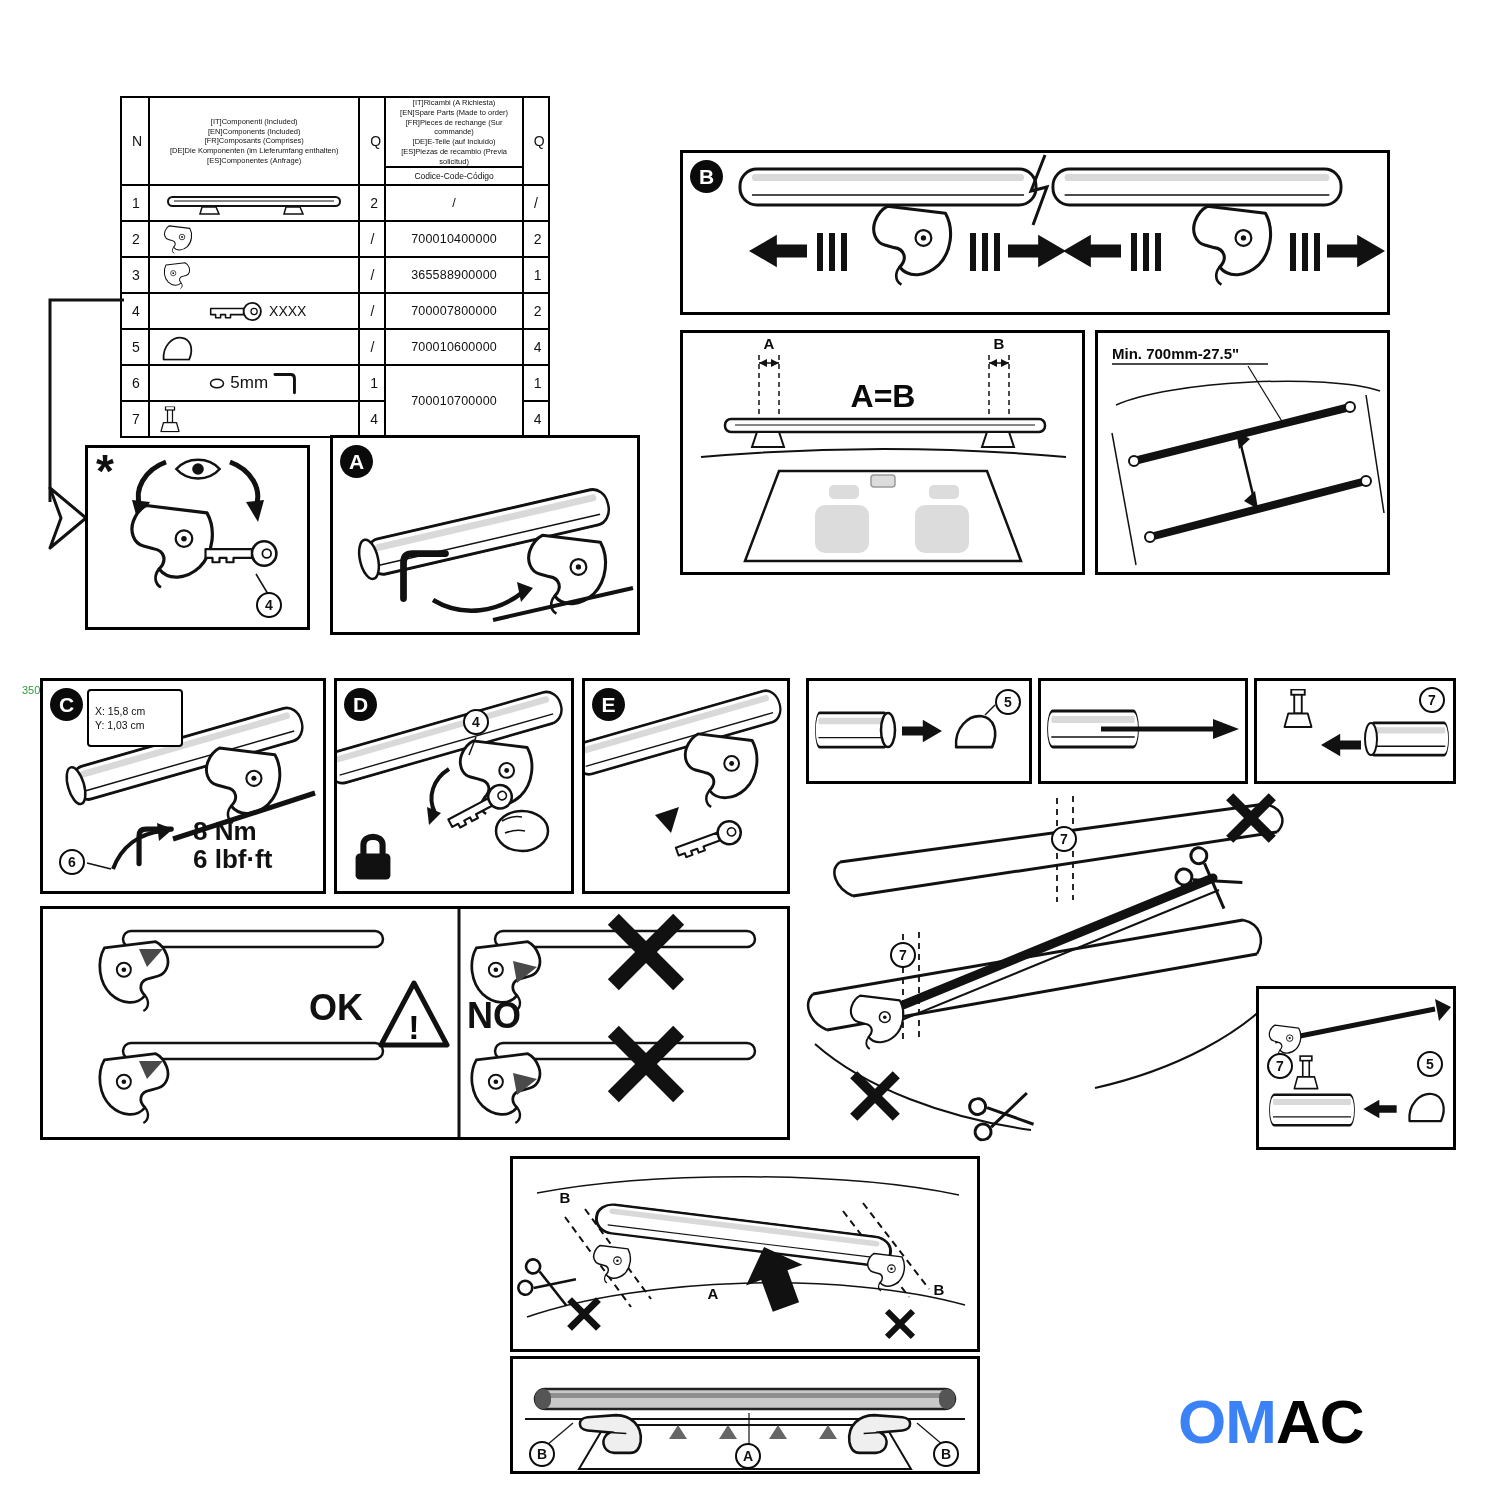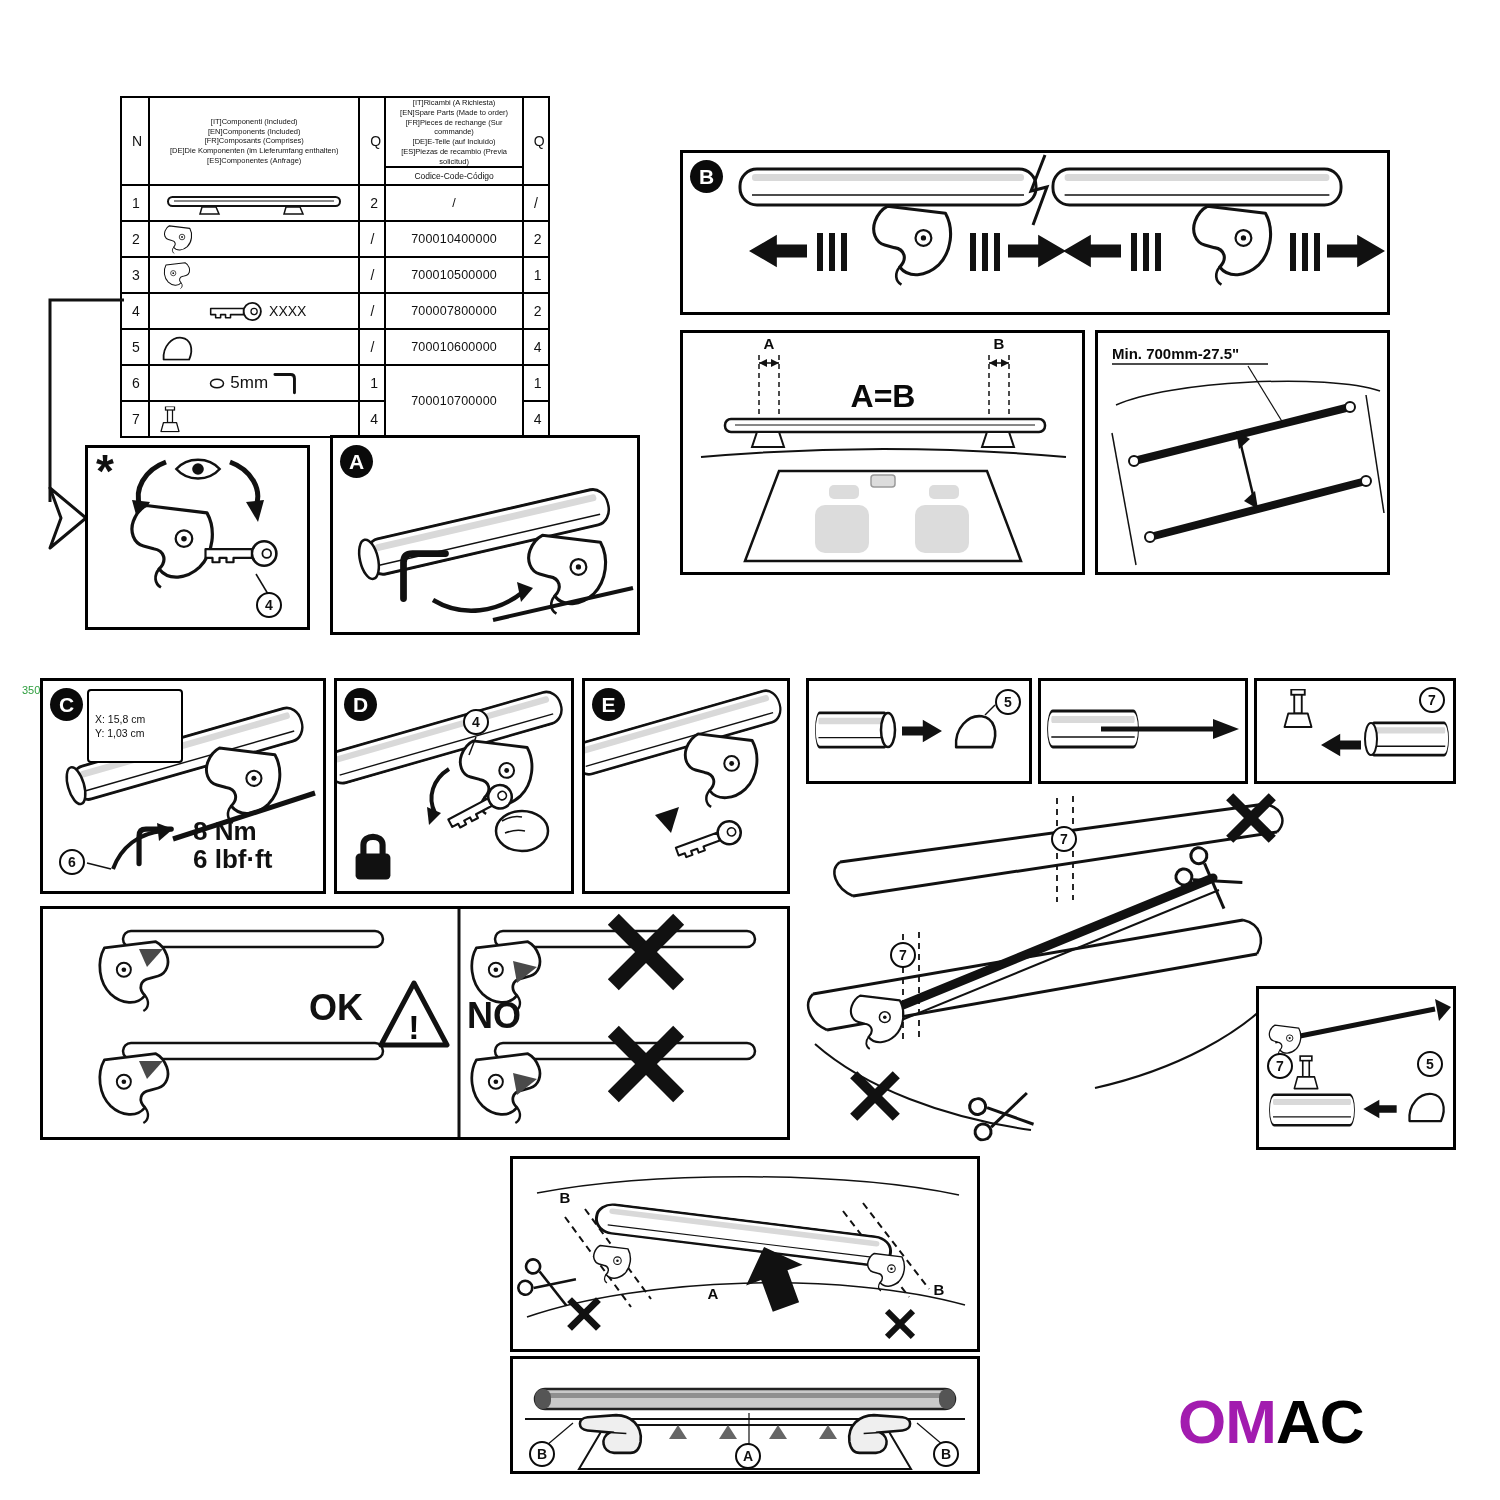--- a/index.html
+++ b/index.html
@@ -31,26 +31,26 @@
   .ptable th, .ptable td { border:2px solid #000; padding:0 10px; text-align:center; vertical-align:middle; font-weight:normal; }
   .langs { font-size:7.5px; text-align:left; line-height:1.3; padding:2px 3px; }
   .codehdr { font-size:8.5px; font-weight:bold; }
   .num { font-size:14px; }
   .code { font-size:12.5px; letter-spacing:0.2px; }
   .iconcell { }
   .iconflex { display:flex; align-items:center; justify-content:center; gap:5px; }
 
   .infobox {
     position:absolute; border:2px solid #000; border-radius:4px; background:#fff;
-    font-size:10.5px; line-height:1.35; padding:21px 6px; text-align:left; z-index:5;
+    font-size:10.5px; line-height:1.35; padding:13px 6px; text-align:left; z-index:5;
   }
   .torque { position:absolute; font-weight:bold; font-size:26px; line-height:1.08; z-index:5; }
   .bigword { position:absolute; font-weight:bold; font-size:36px; z-index:5; }
   .logo { position:absolute; left:1178px; top:1386px; font-size:62px; font-weight:bold; letter-spacing:-1px; }
-  .logo .g1 { color:#a21caf; }
+  .logo .g1 { color:#3b82f6; }
   .logo .g2 { color:#000000; }
   .greennote { position:absolute; left:22px; top:684px; color:#2E9E3E; font-size:11px; }
 </style>
 </head>
 <body>
 
 <svg width="0" height="0" style="position:absolute" aria-hidden="true">
   <defs>
     <symbol id="sym-foot" viewBox="0 0 100 100">
       <path d="M22,6 L88,14 C98,32 95,58 80,73 C66,86 46,88 36,75 C45,66 42,55 30,53 L19,50 C8,47 4,34 8,23 C11,15 16,9 22,6 Z" fill="#fff" stroke="#111" stroke-width="3.5" stroke-linejoin="round"></path>
@@ -173,21 +173,21 @@
     <tr style="height:36px">
       <td class="num">3</td>
       <td>
         <svg width="34" height="29" viewBox="0 0 100 100">
               <g transform="translate(100,0) scale(-1,1)">
                 <use href="#sym-foot"></use>
               </g>
             </svg>
       </td>
       <td class="num">/</td>
-      <td class="code">700010500000</td>
+      <td class="code">365588900000</td>
       <td class="num">1</td>
     </tr>
 
     <tr style="height:36px">
       <td class="num">4</td>
       <td>
         <div class="iconflex">
           <svg width="62" height="25" viewBox="0 0 100 40">
                 <use href="#sym-key"></use>
               </svg>

